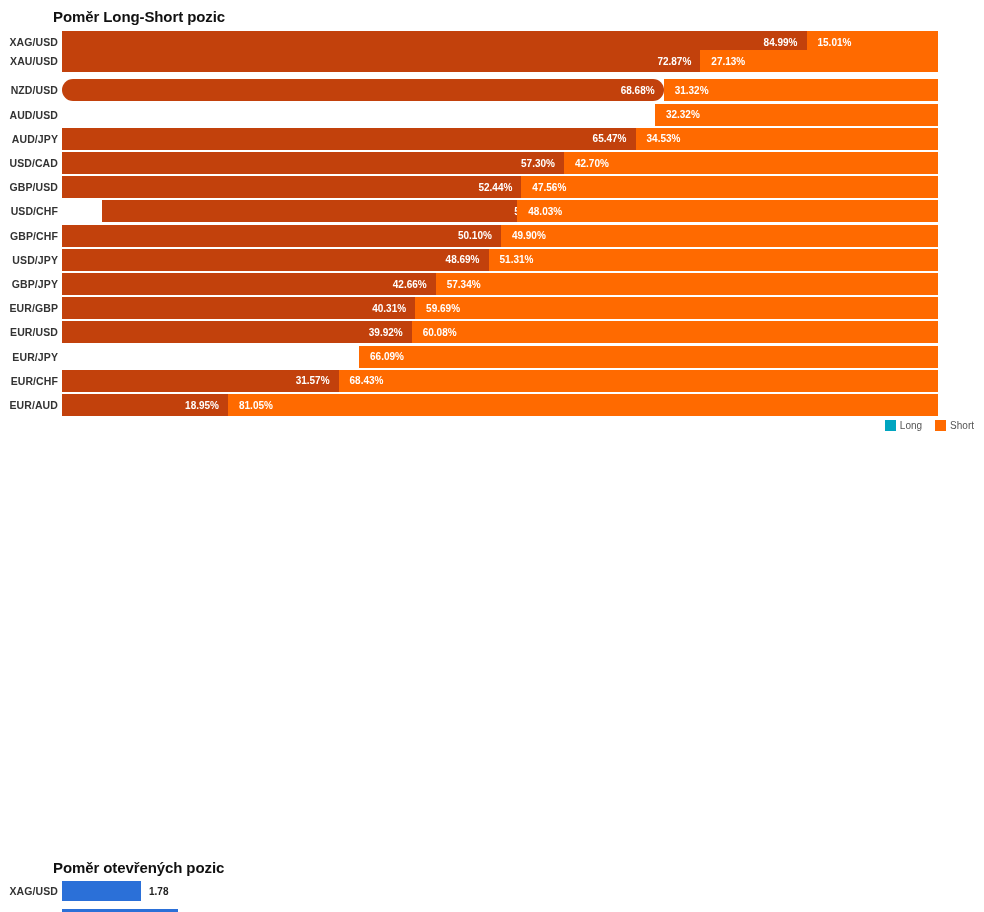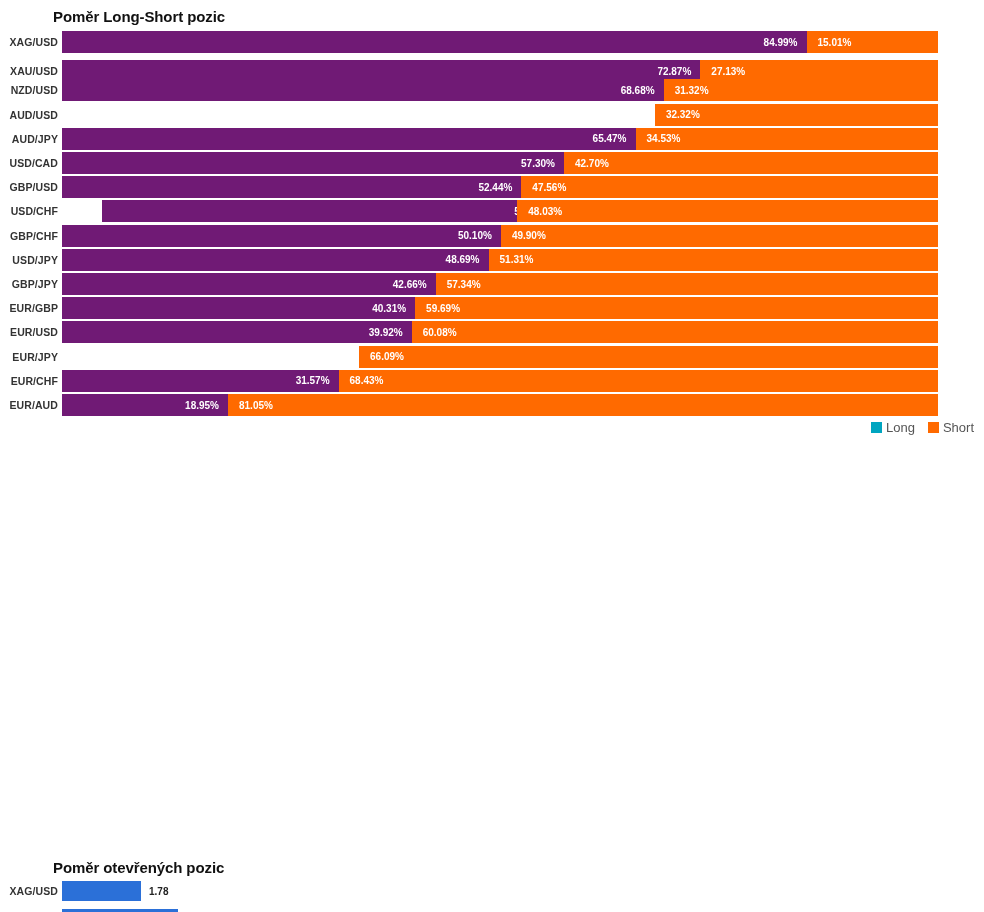--- a/index.html
+++ b/index.html
@@ -66,21 +66,21 @@
   .seg {
     position: absolute;
     top: 0;
     height: 100%;
     box-sizing: border-box;
     display: flex;
     align-items: center;
   }
   .seg-long {
     left: 0;
-    background: #701a75;
+    background: #c2410c;
     justify-content: flex-end;
   }
   .seg-short {
     background: #ff6a00;
     justify-content: flex-start;
   }
   .seg-long .seg-val {
     color: #ffffff;
     font-size: 10px;
     font-weight: bold;
@@ -118,21 +118,21 @@
 
   .legend {
     position: absolute;
     display: flex;
     align-items: center;
     gap: 13px;
   }
   .legend-item { display: flex; align-items: center; gap: 4px; }
   .legend-swatch { width: 11px; height: 11px; display: block; }
   .legend-text {
-    font-size: 13px;
+    font-size: 10px;
     color: #555555;
     white-space: nowrap;
   }
 
   #legend1 { right: 10px; top: 420px; }
 </style>
 </head>
 <body>
 
 <div class="chart-block" id="chart1">
@@ -142,35 +142,35 @@
         <div class="cat-label">XAG/USD</div>
         <div class="plot" style="height: 22px;">
           <div class="seg seg-long" style="width: 744.512px;">
             <span class="seg-val">84.99%</span>
           </div>
           <div class="seg seg-short" style="left: 744.512px; width: 131.488px;">
             <span class="seg-val">15.01%</span>
           </div>
         </div>
       </div>
-      <div class="row" style="top: 60px; height: 22px;">
+      <div class="row" style="top: 50px; height: 22px;">
         <div class="cat-label">XAU/USD</div>
         <div class="plot" style="height: 22px;">
           <div class="seg seg-long" style="width: 638.341px; justify-content: flex-end;">
             <span class="seg-val">72.87%</span>
           </div>
           <div class="seg seg-short" style="left: 638.341px; width: 237.659px;">
             <span class="seg-val">27.13%</span>
           </div>
         </div>
       </div>
       <div class="row" style="top: 79.4px; height: 22px;">
         <div class="cat-label">NZD/USD</div>
         <div class="plot" style="height: 22px;">
-          <div class="seg seg-long" style="width: 601.637px;">
+          <div class="seg seg-long" style="width: 601.637px; border-radius: 11px;">
             <span class="seg-val">68.68%</span>
           </div>
           <div class="seg seg-short" style="left: 601.637px; width: 274.363px;">
             <span class="seg-val">31.32%</span>
           </div>
         </div>
       </div>
       <div class="row" style="top: 103.6px; height: 22px;">
         <div class="cat-label">AUD/USD</div>
         <div class="plot" style="height: 22px;">

